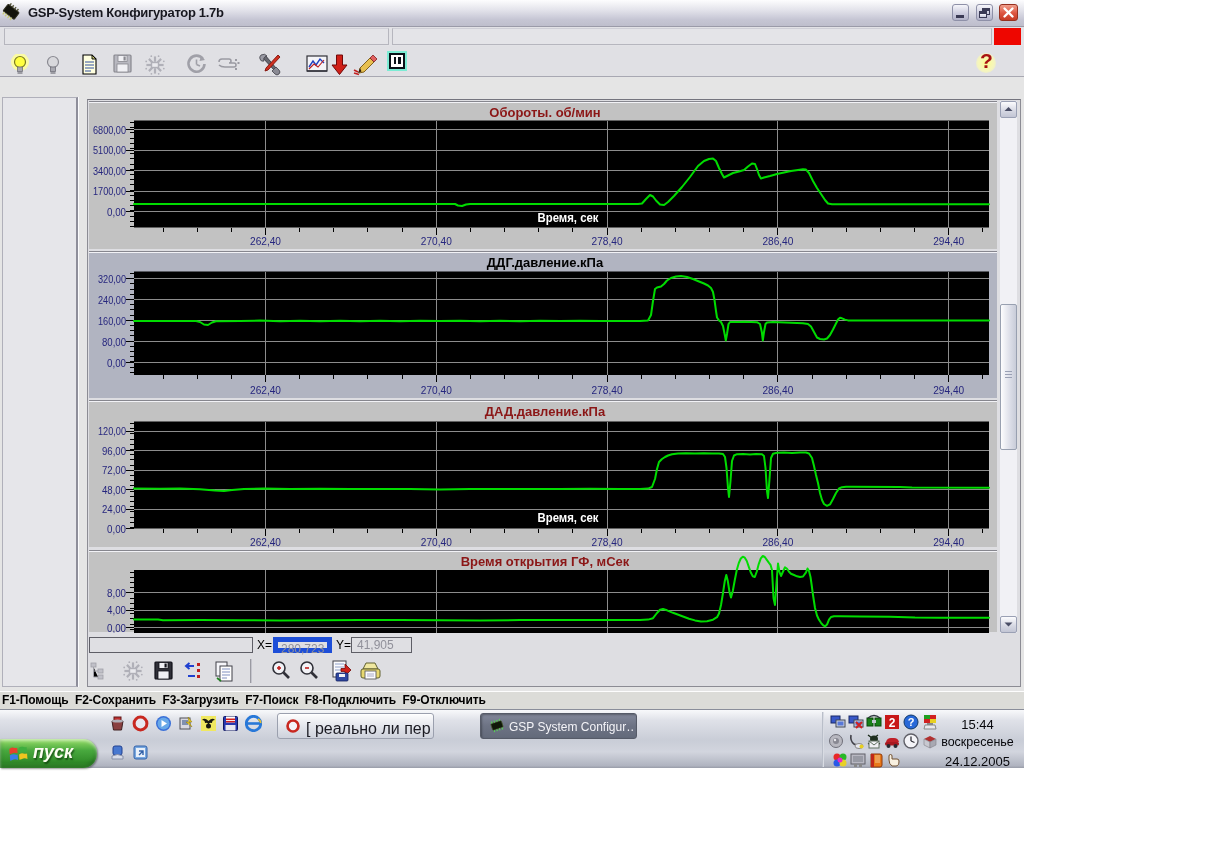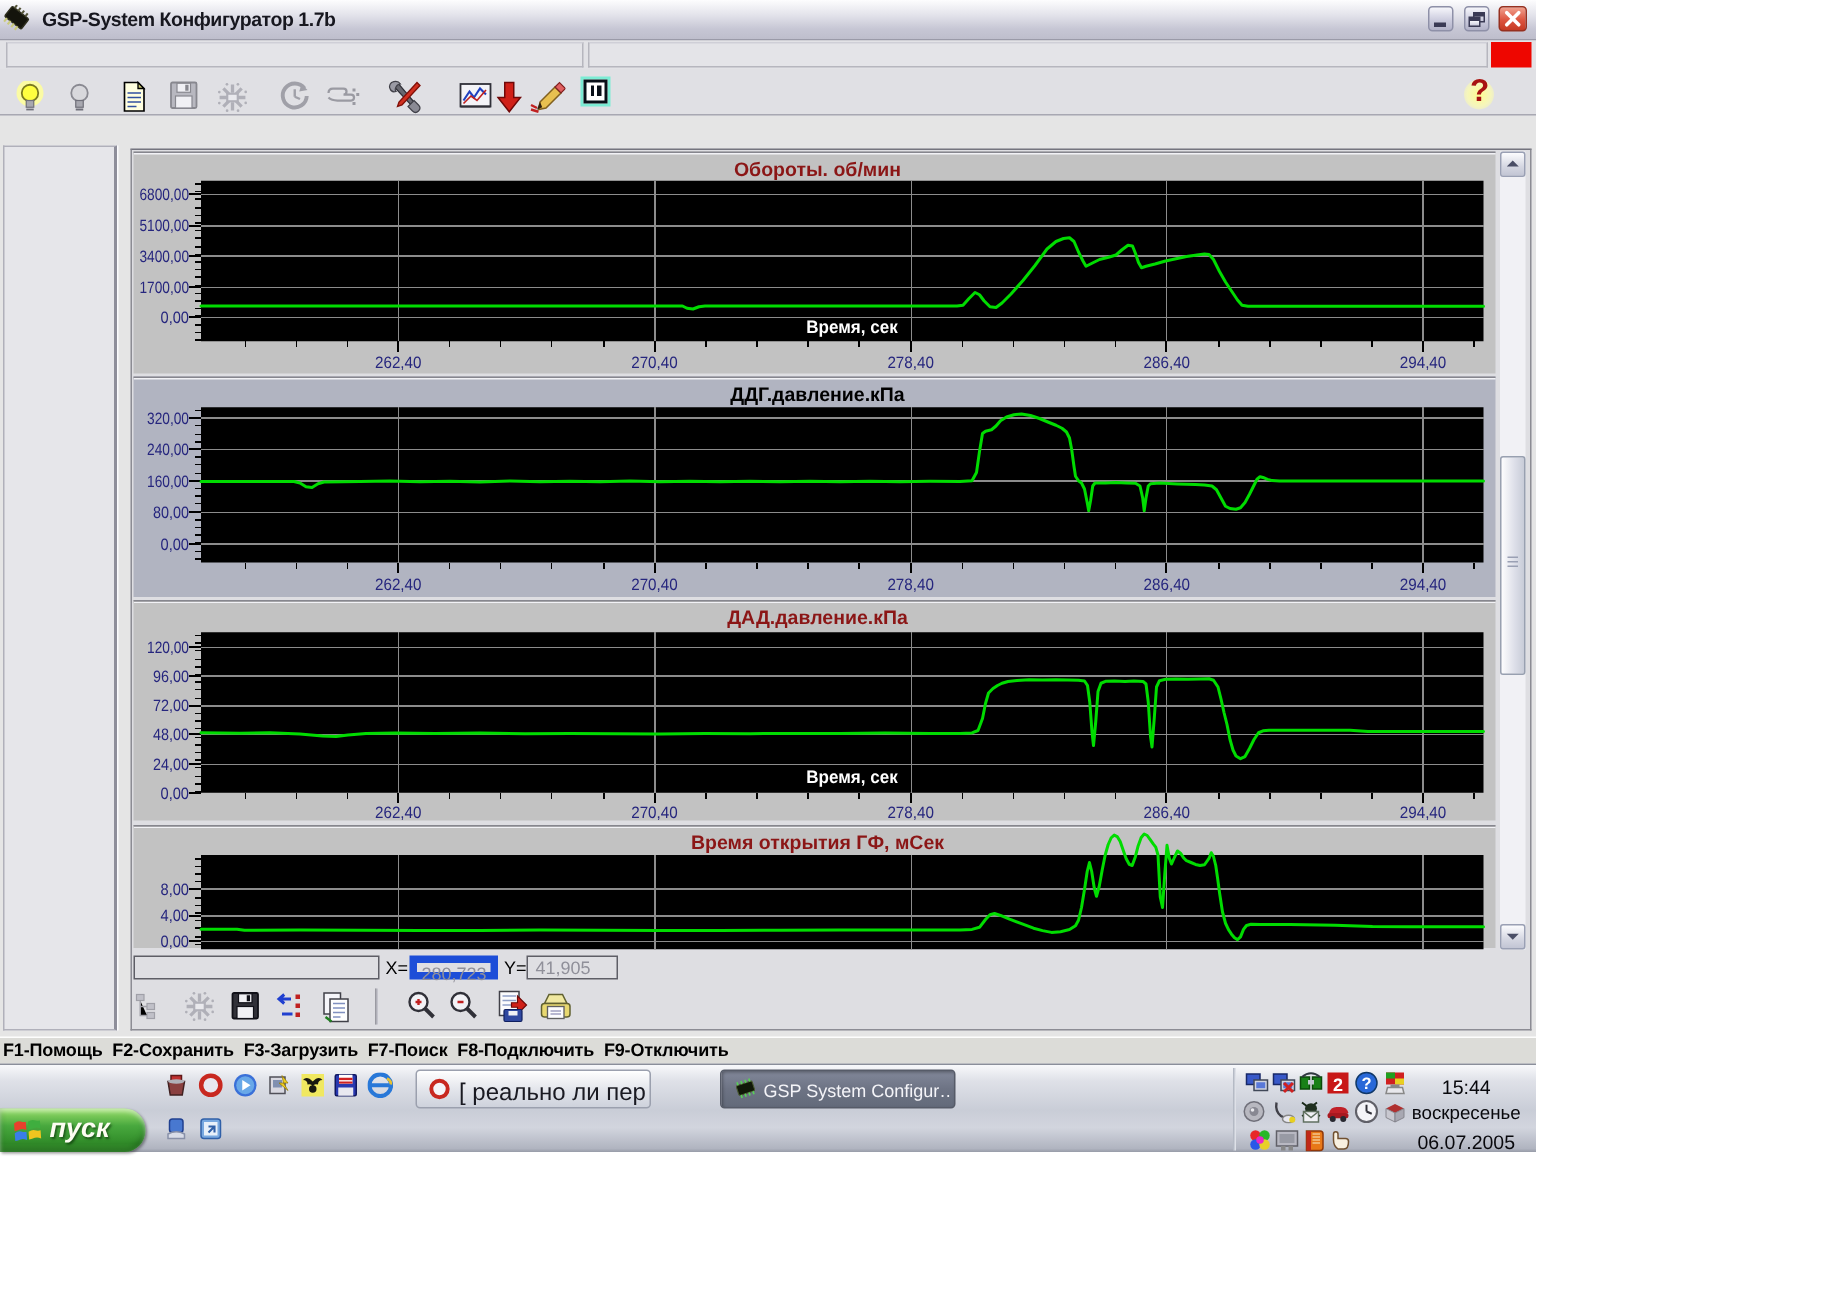--- a/index.html
+++ b/index.html
@@ -712,16 +712,16 @@
           <line x1="7" y1="6" x2="12" y2="6"></line>
           <line x1="7" y1="8" x2="12" y2="8"></line>
           <line x1="7" y1="10" x2="12" y2="10"></line>
         </g>
       </svg>
       <svg class="abs" style="left:886px;top:42px" width="16" height="16" viewBox="0 0 16 16">
         <path d="M6 14 q-3 -2 -3 -6 l0 -4 q0 -1.5 1.5 -1.5 q1.5 0 1.5 1.5 l0 3 l5 0 q2 0 2 2 q0 5 -3 5 z" fill="#f8f0e0" stroke="#705030" stroke-width="1"></path>
       </svg>
       <div class="abs" style="left:935px;top:7px;width:85px;text-align:center;font-size:13px;color:#08080c;">15:44</div>
       <div class="abs" style="left:933px;top:25px;width:89px;text-align:center;font-size:12.5px;color:#08080c;">воскресенье</div>
-      <div class="abs" style="left:933px;top:44px;width:89px;text-align:center;font-size:13px;color:#08080c;">06.07.2005</div>
+      <div class="abs" style="left:933px;top:44px;width:89px;text-align:center;font-size:13px;color:#08080c;">24.12.2005</div>
 </div>
 
 </div>
 
 </body></html>

